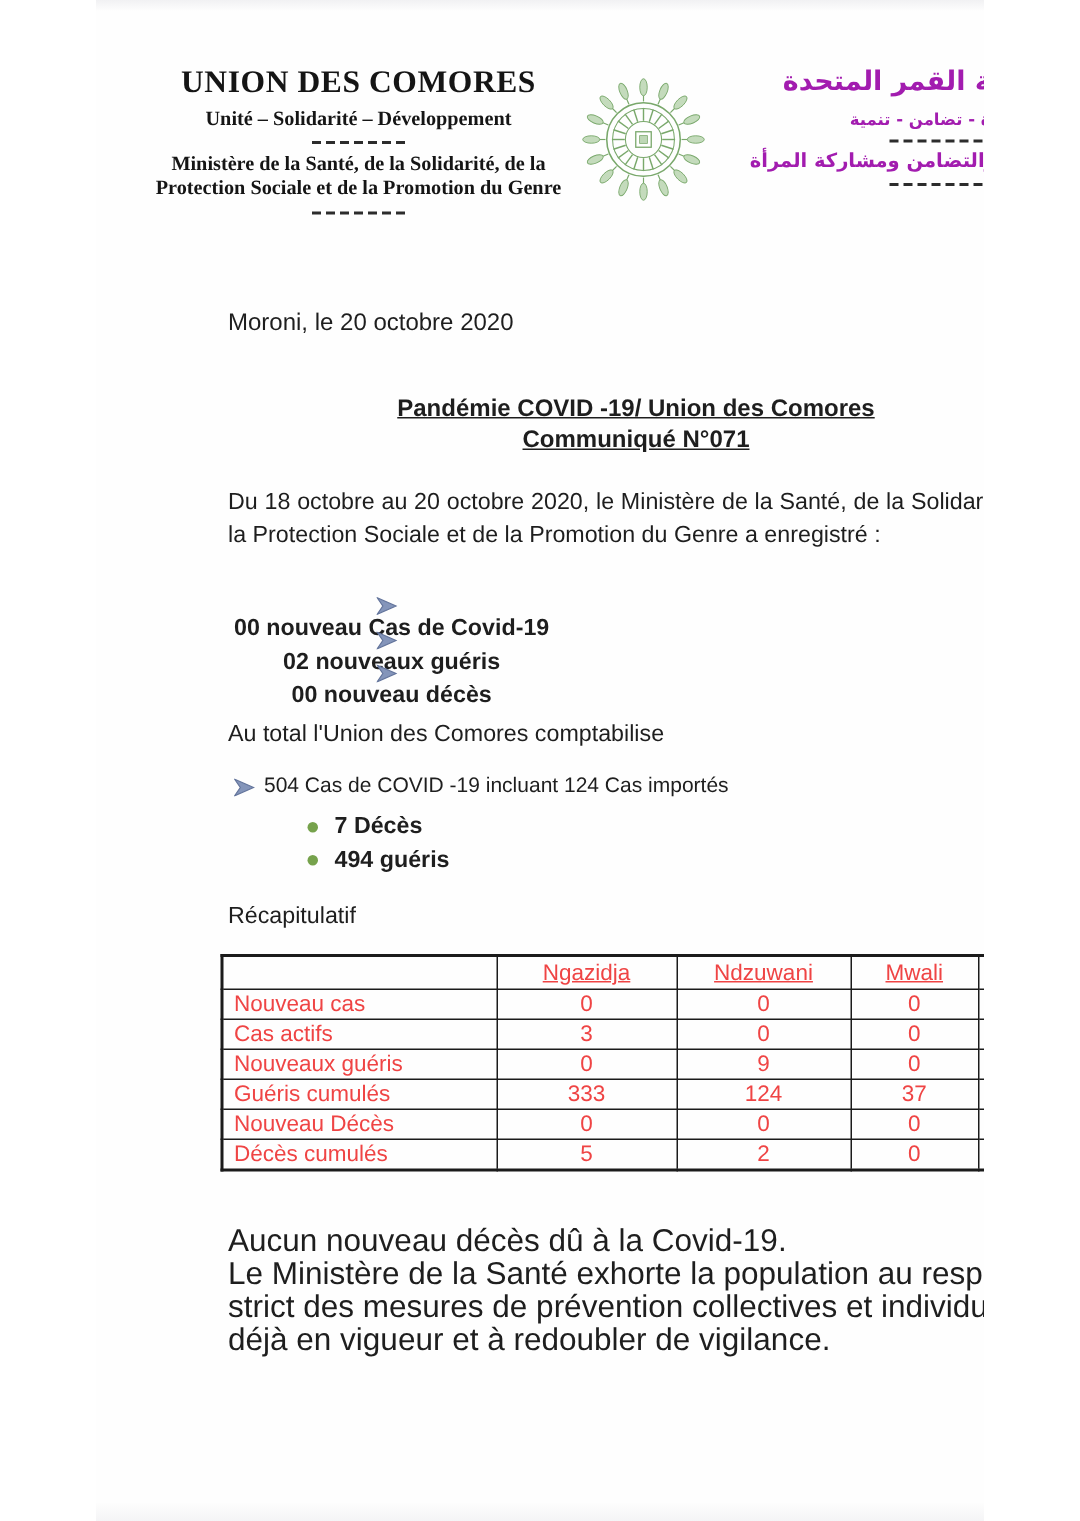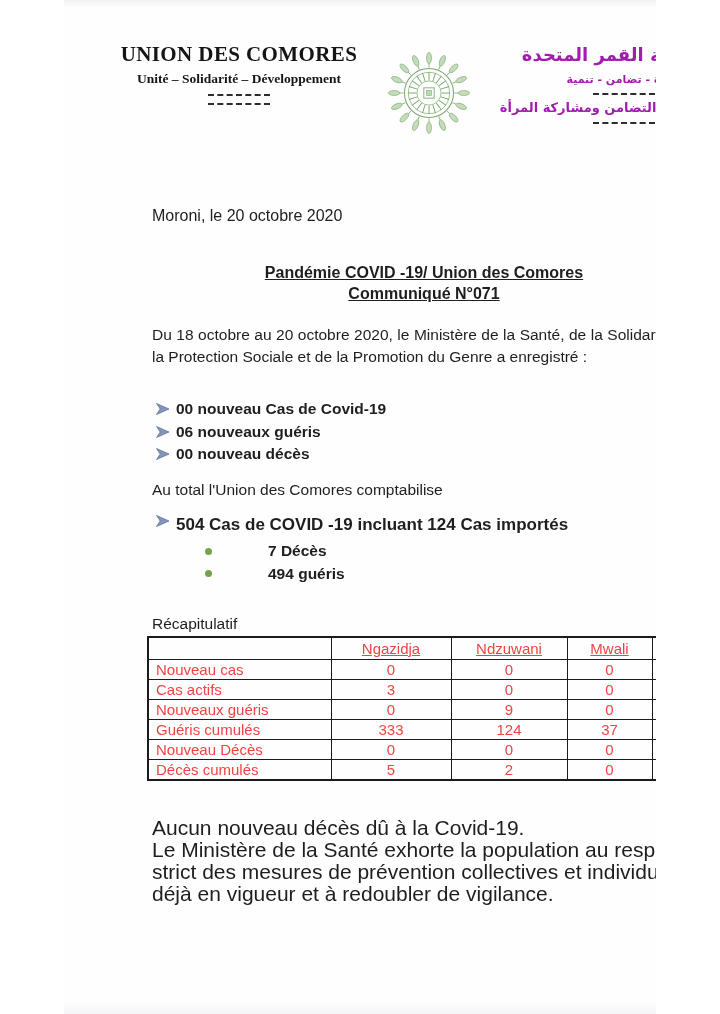--- a/index.html
+++ b/index.html
@@ -38,33 +38,33 @@
 
   .doc-title { position:absolute; left:0; top:262px; width:720px; text-align:center;
     font-size:16px; font-weight:bold; line-height:21px; }
   .doc-title .u { text-decoration:underline; }
 
   .intro { position:absolute; left:88px; top:324px; width:546px;
     font-size:15.5px; line-height:21.5px; text-align:justify; }
 
   .arrow-list { position:absolute; left:92px; top:398px; }
   .arrow-item { display:flex; align-items:center; height:22.5px;
-    font-weight:bold; font-size:15.5px; }
+    font-weight:bold; font-size:15.5px;flex-direction:column; }
   .arrow-glyph { width:14px; height:12px; margin-right:6px; flex:0 0 auto; }
 
   .total-line { position:absolute; left:88px; top:481px; font-size:15.5px; }
 
-  .total-item { position:absolute; left:92px; top:515px; display:flex; align-items:flex-start;
-    font-weight:bold; font-size:17px; }
+  .total-item { position:absolute; left:92px; top:515px; display:flex; align-items:flex-end;
+    font-weight:normal; font-size:14px; }
 
   .sub-list { position:absolute; left:141px; top:540px; }
-  .sub-item { display:flex; align-items:center; height:22.5px; font-weight:bold; font-size:15.5px;gap:45px; }
+  .sub-item { display:flex; align-items:center; height:22.5px; font-weight:bold; font-size:15.5px; }
   .dot { width:7px; height:7px; border-radius:50%; background:#76a24c; margin-right:11px; flex:0 0 auto; }
 
-  .recap { position:absolute; left:88px; top:615px; font-size:15.5px; }
+  .recap { position:absolute; left:88px; top:602px; font-size:15.5px; }
 
   
   .table-wrap { position:absolute; left:83px; top:636px; width:601px; }
   table.recap-table { width:601px; border-collapse:collapse; table-layout:fixed;
     border:2px solid #1b1b1b; font-size:15px; color:#ef4444; }
   .recap-table th, .recap-table td { border:1px solid #1b1b1b; height:19px; padding:0;
     text-align:center; font-weight:normal; overflow:hidden; white-space:nowrap; }
   .recap-table th { height:21px; text-decoration:underline; }
   .recap-table td.row-label, .recap-table th.row-label { text-align:left; padding-left:7px; }
 
@@ -76,20 +76,21 @@
 <body>
 
 <div class="page">
   <div class="photo-edge-top"></div>
   <div class="photo-edge-bottom"></div>
 
   <div class="header-left">
     <div class="hl-org">UNION DES COMORES</div>
     <div class="hl-motto">Unité – Solidarité – Développement</div>
     <div class="dash-sep"></div>
+    <div class="hl-ministry">Ministère de la Santé, de la Solidarité, de la Protection Sociale et de la Promotion du Genre</div>
     <div class="dash-sep"></div>
   </div>
 
   <div class="logo-wrap">
     <svg width="86" height="86" viewBox="0 0 100 100">
       <defs>
         <g id="leaf">
           <ellipse cx="50" cy="9.5" rx="2.9" ry="6.6" fill="#93bd85" fill-opacity="0.55" stroke="#79a86b" stroke-width="0.7"></ellipse>
           <line x1="50" y1="16" x2="50" y2="20.5" stroke="#79a86b" stroke-width="0.9"></line>
         </g>
@@ -164,21 +165,21 @@
     <div class="arrow-item">
       <svg class="arrow-glyph" viewBox="0 0 14 12">
           <path d="M0.5 0.5 L13 6 L0.5 11.5 L4.2 6 Z" fill="#8495ba" stroke="#64759c" stroke-width="0.8"></path>
         </svg>
       <span>00 nouveau Cas de Covid-19</span>
     </div>
     <div class="arrow-item">
       <svg class="arrow-glyph" viewBox="0 0 14 12">
           <path d="M0.5 0.5 L13 6 L0.5 11.5 L4.2 6 Z" fill="#8495ba" stroke="#64759c" stroke-width="0.8"></path>
         </svg>
-      <span>06 nouveaux guéris</span>
+      <span>02 nouveaux guéris</span>
     </div>
     <div class="arrow-item">
       <svg class="arrow-glyph" viewBox="0 0 14 12">
           <path d="M0.5 0.5 L13 6 L0.5 11.5 L4.2 6 Z" fill="#8495ba" stroke="#64759c" stroke-width="0.8"></path>
         </svg>
       <span>00 nouveau décès</span>
     </div>
   </div>
 
   <div class="total-line">Au total l'Union des Comores comptabilise</div>

